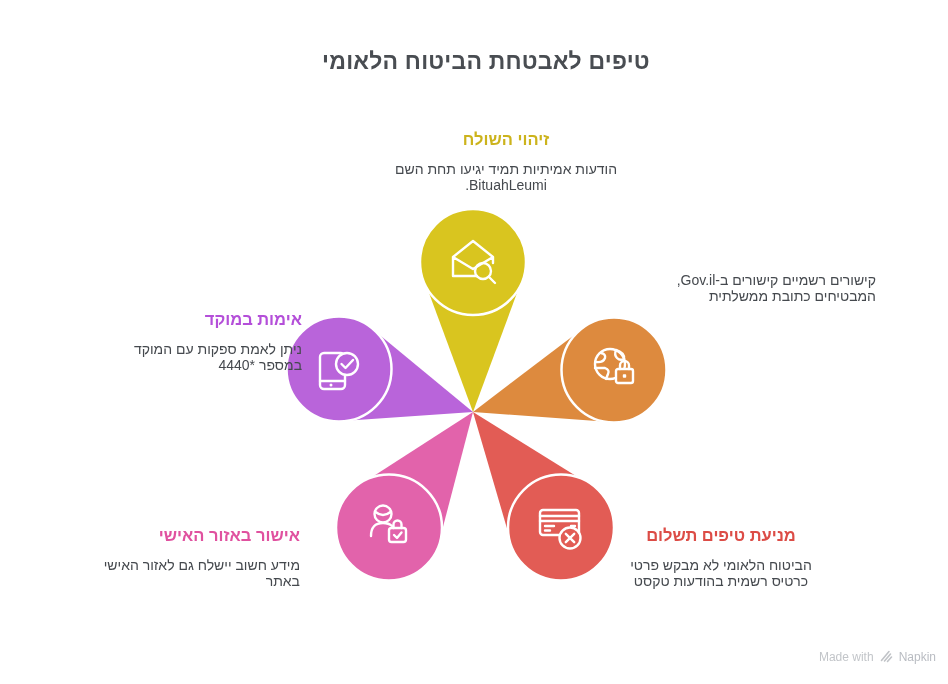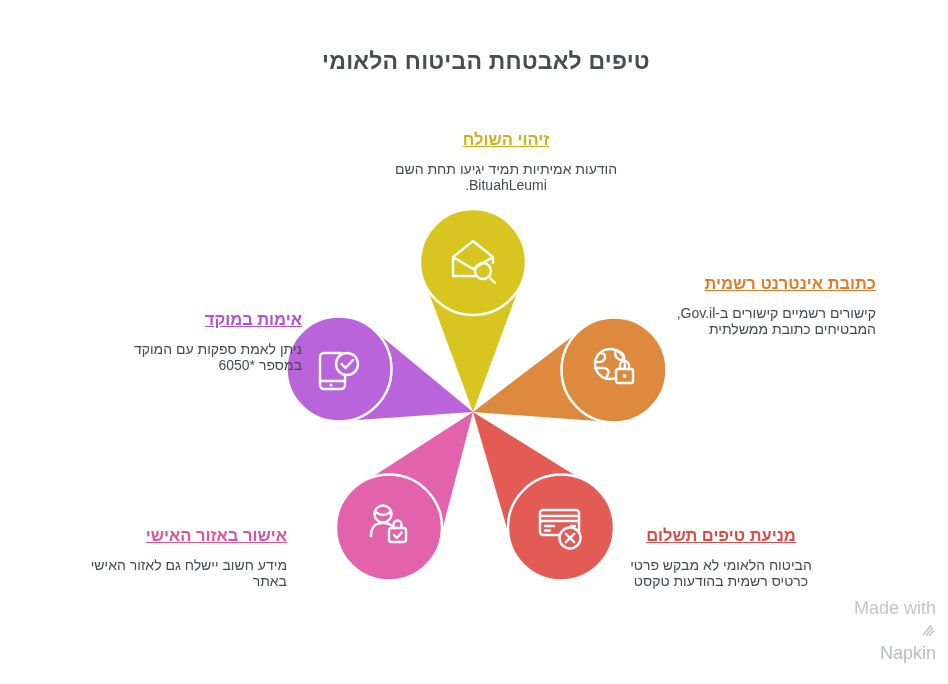--- a/index.html
+++ b/index.html
@@ -13,31 +13,31 @@
     position:absolute;top:48px;left:0;right:0;margin:0;
     text-align:center;transform:translateX(12px);
     font-size:23px;font-weight:700;letter-spacing:0.2px;
   }
   .flower{position:absolute;left:0;top:0;}
   .petal-circle{stroke:#ffffff;stroke-width:2.5;}
   .ic{fill:none;stroke:#ffffff;stroke-width:2.4;stroke-linecap:round;stroke-linejoin:round;}
   .icf{stroke:#ffffff;stroke-width:2.4;stroke-linecap:round;stroke-linejoin:round;}
   .icw{fill:#ffffff;stroke:none;}
   .tb{position:absolute;direction:rtl;}
-  .tb .hd{font-size:16.5px;font-weight:700;line-height:22px;margin-bottom:11px;text-decoration:underline;}
+  .tb .hd{font-size:16.5px;font-weight:700;line-height:22px;margin-bottom:11px;}
   .tb .ds{font-size:14px;line-height:16px;color:#45494e;}
   .tb-top   {left:361px;top:128px;width:290px;text-align:center;}
   .tb-right {left:656px;top:272px;width:220px;text-align:right;}
   .tb-left  {left:92px; top:308px;width:210px;}
-  .tb-bleft {left:75px; top:524px;width:212px;text-align:right;}
+  .tb-bleft {left:88px; top:524px;width:212px;text-align:right;}
   .tb-bright{left:621px;top:524px;width:200px;text-align:center;}
   .footer{
     position:absolute;right:12px;bottom:20px;
-    display:flex;align-items:flex-end;gap:5px;
-    font-size:18px;color:#c2c5c9;flex-direction:column;
+    display:flex;align-items:center;gap:5px;
+    font-size:12px;color:#c2c5c9;
   }
   .footer .brand{color:#b9bcc2;}
   .napkin-zap{stroke:#c0c3c7;stroke-width:1.6;stroke-linecap:round;fill:none;}
 </style>
 </head>
 <body>
 
 <div class="canvas">
 
   <h1 class="page-title" style="color: rgb(73, 77, 82);">טיפים לאבטחת הביטוח הלאומי</h1>
@@ -105,27 +105,26 @@
       </g>
     </g>
   </svg>
 
   <div class="tb tb-top">
     <div class="hd" style="color: rgb(204, 179, 28);">זיהוי השולח</div>
     <div class="ds">הודעות אמיתיות תמיד יגיעו תחת השם BituahLeumi.</div>
   </div>
 
   <div class="tb tb-right">
-    <div class="hd" style="color: rgb(220, 126, 46);">כתובת אינטרנט רשמית</div>
     <div class="ds">קישורים רשמיים קישורים ב-Gov.il, המבטיחים כתובת ממשלתית</div>
   </div>
 
   <div class="tb tb-left">
     <div class="hd" style="color: rgb(180, 79, 217);">אימות במוקד</div>
-    <div class="ds">ניתן לאמת ספקות עם המוקד במספר *6050</div>
+    <div class="ds">ניתן לאמת ספקות עם המוקד במספר *4440</div>
   </div>
 
   <div class="tb tb-bleft">
     <div class="hd" style="color: rgb(224, 81, 159);">אישור באזור האישי</div>
     <div class="ds">מידע חשוב יישלח גם לאזור האישי באתר</div>
   </div>
 
   <div class="tb tb-bright">
     <div class="hd" style="color: rgb(220, 76, 70);">מניעת טיפים תשלום</div>
     <div class="ds">הביטוח הלאומי לא מבקש פרטי כרטיס רשמית בהודעות טקסט</div>

